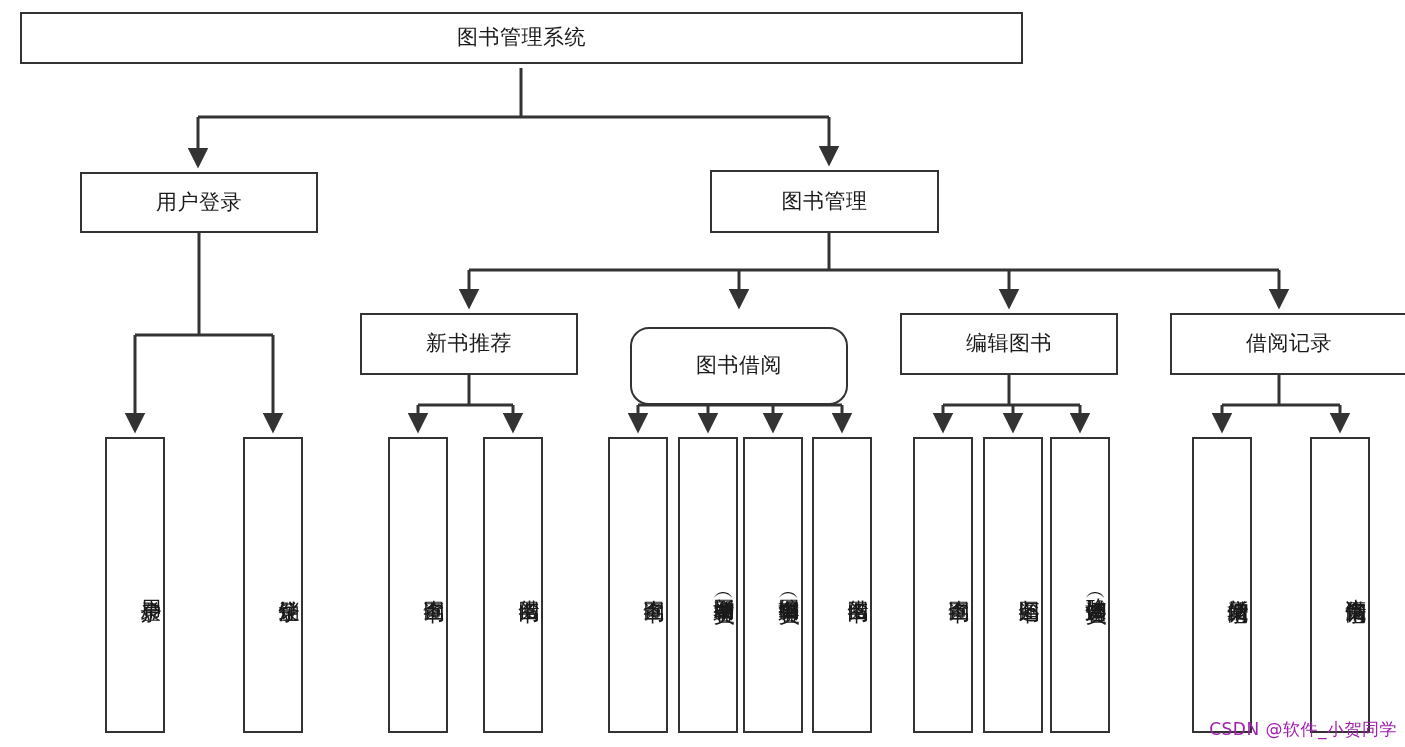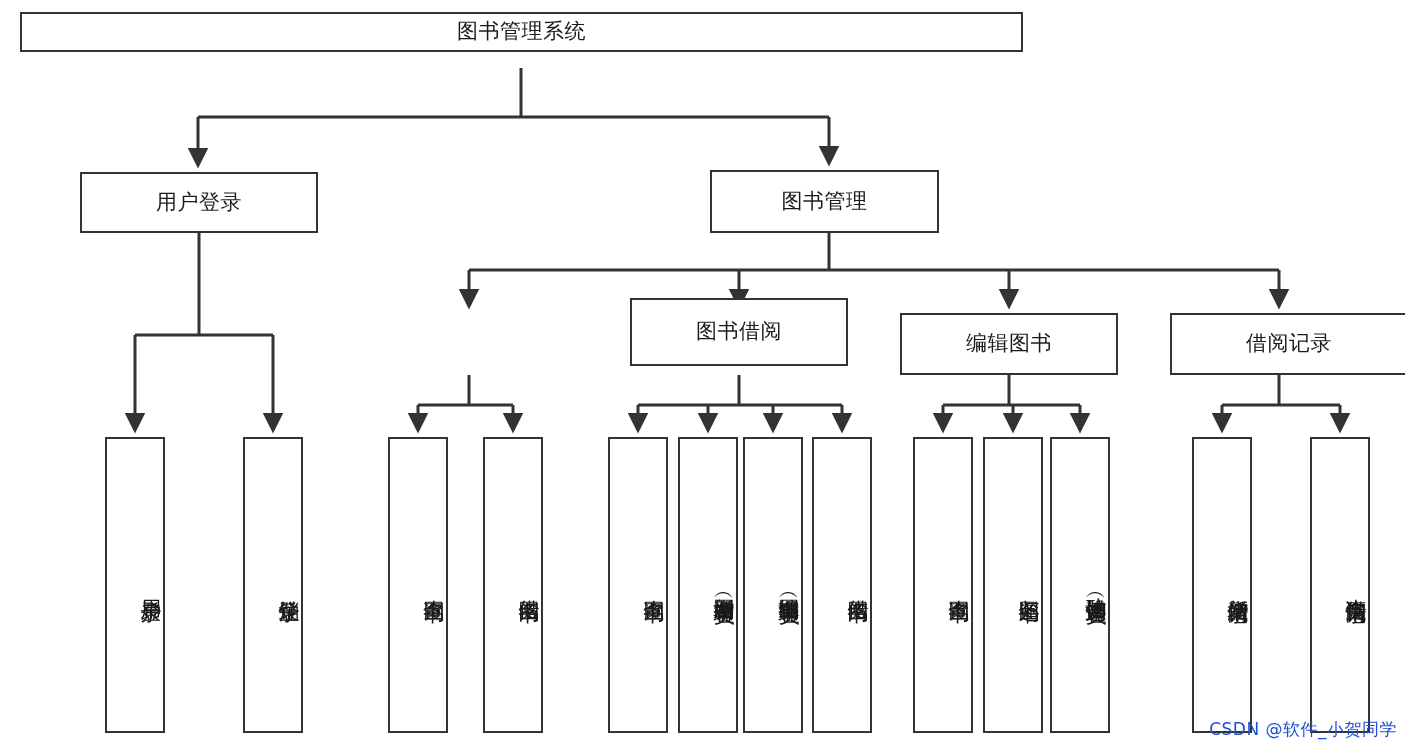--- a/index.html
+++ b/index.html
@@ -59,21 +59,21 @@
     text-align: left;
   }
   .node-label {
     display: block;
   }
   #watermark {
     position: absolute;
     right: 8px;
     bottom: 6px;
     font-size: 17px;
-    color: #1d4ed8;
+    color: #a21caf;
     letter-spacing: 0.5px;
     white-space: nowrap;
     user-select: none;
   }
 </style>
 </head>
 <body>
 
 <div id="diagram-root">
 
@@ -120,32 +120,35 @@
       <path d="M 1013 405 L 1013 430" marker-end="url(#arrow)"></path>
       <path d="M 1080 405 L 1080 430" marker-end="url(#arrow)"></path>
 
       <path d="M 1279 375 L 1279 405"></path>
       <path d="M 1222 405 L 1340 405"></path>
       <path d="M 1222 405 L 1222 430" marker-end="url(#arrow)"></path>
       <path d="M 1340 405 L 1340 430" marker-end="url(#arrow)"></path>
     </g>
   </svg>
 
-  <div class="node horizontal" id="node-root" style="left: 20px; top: 12px; width: 1003px; height: 40px;">
+  <div class="node horizontal" id="node-root" style="left: 20px; top: 12px; width: 1003px; height: 52px;">
     <span class="node-label">图书管理系统</span>
   </div>
 
   <div class="node horizontal" id="node-user-login" style="left: 80px; top: 172px; width: 238px; height: 61px;">
     <span class="node-label">用户登录</span>
   </div>
   <div class="node horizontal" id="node-book-manage" style="left: 710px; top: 170px; width: 229px; height: 63px;">
     <span class="node-label">图书管理</span>
   </div>
 
-  <div class="node horizontal" id="node-book-borrow" style="left: 630px; top: 298px; width: 218px; height: 68px;">
+  <div class="node horizontal" id="node-new-book-rec" style="left: 360px; top: 313px; width: 218px; height: 62px;">
+    <span class="node-label">新书推荐</span>
+  </div>
+  <div class="node horizontal" id="node-book-borrow" style="left: 630px; top: 327px; width: 218px; height: 78px; border-radius: 19px;">
     <span class="node-label">图书借阅</span>
   </div>
   <div class="node horizontal" id="node-current-borrow" style="left: 900px; top: 313px; width: 218px; height: 62px;">
     <span class="node-label">编辑图书</span>
   </div>
   <div class="node horizontal" id="node-borrow-record" style="left: 1170px; top: 313px; width: 238px; height: 62px; text-align: right;">
     <span class="node-label">借阅记录</span>
   </div>
 
   <div class="node vertical" id="node-leaf-0" style="left: 105px; top: 437px; width: 60px; height: 296px;">

